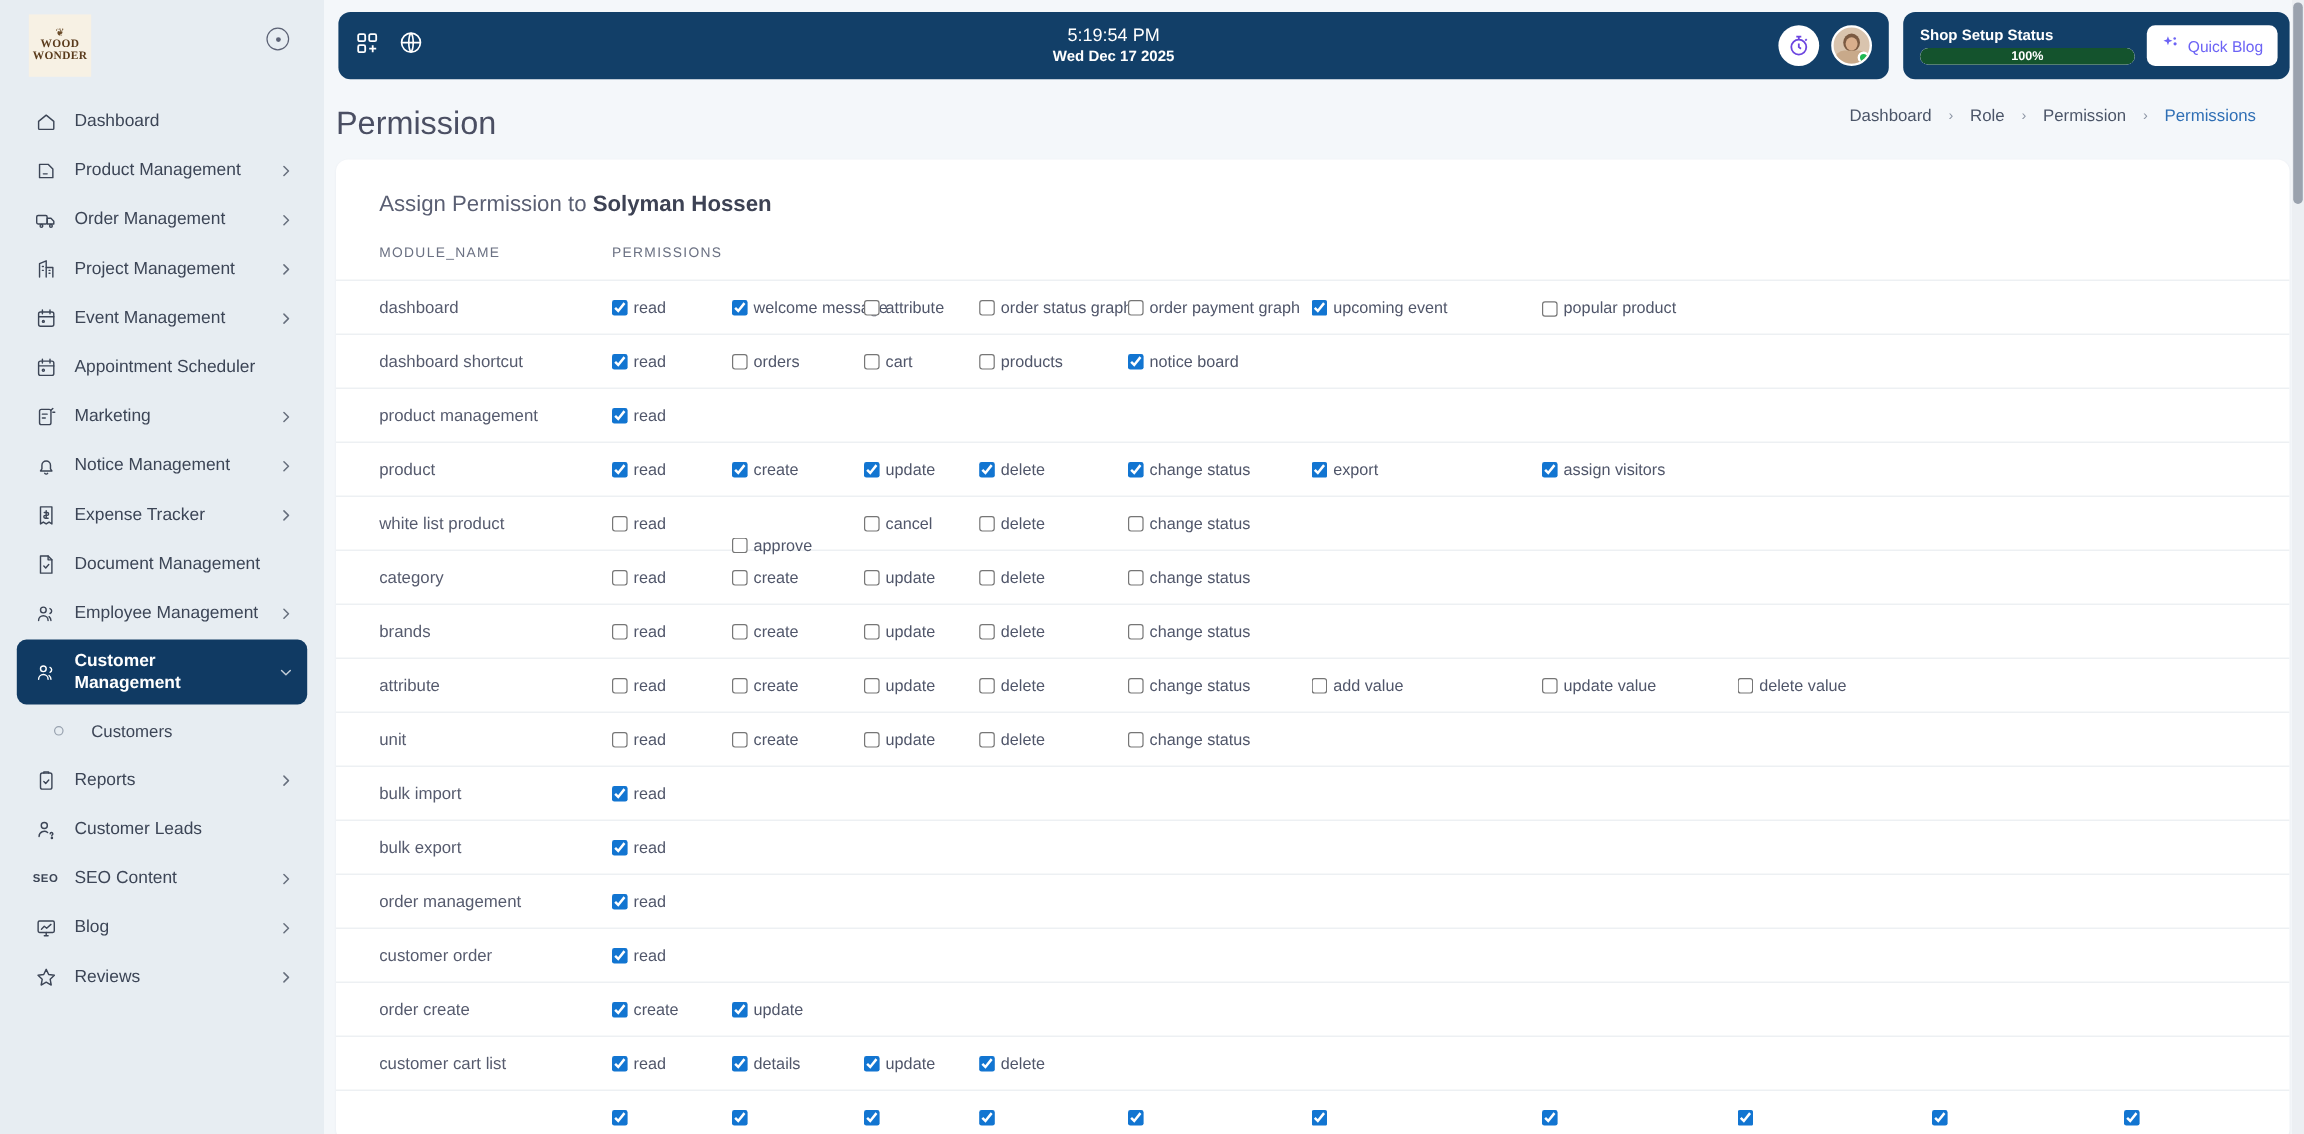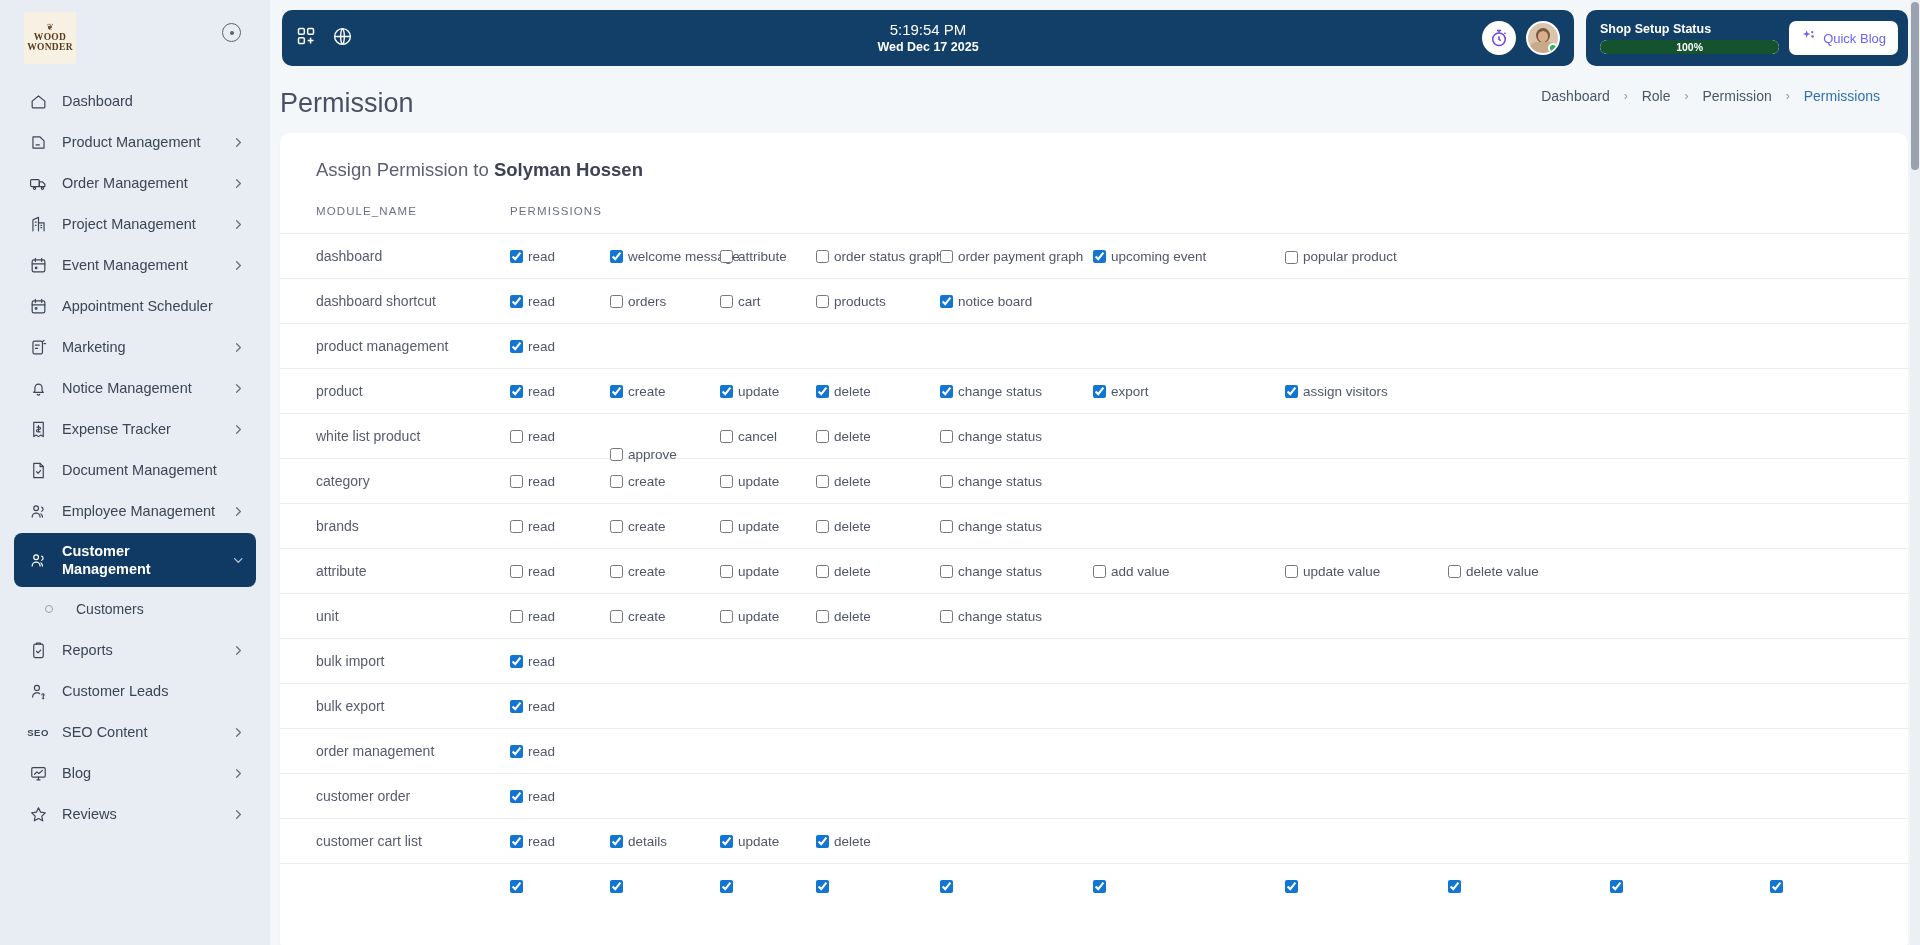--- a/index.html
+++ b/index.html
@@ -755,20 +755,35 @@
               <td>
                 <div class="perm-cells" style="position: relative; height: 18px;">
                   <label class="pc" style="position: absolute; left: 0px;">
                     <input type="checkbox" checked="" style="">
                     <span>read</span>
                   </label>
                 </div>
               </td>
             </tr>
             <tr>
+              <td class="mod">order create</td>
+              <td>
+                <div class="perm-cells" style="position: relative; height: 18px;">
+                  <label class="pc" style="position: absolute; left: 0px;">
+                    <input type="checkbox" checked="" style="">
+                    <span>create</span>
+                  </label>
+                  <label class="pc" style="position: absolute; left: 100px;">
+                    <input type="checkbox" checked="" style="">
+                    <span>update</span>
+                  </label>
+                </div>
+              </td>
+            </tr>
+            <tr>
               <td class="mod">customer cart list</td>
               <td>
                 <div class="perm-cells" style="position: relative; height: 18px;">
                   <label class="pc" style="position: absolute; left: 0px;">
                     <input type="checkbox" checked="" style="">
                     <span>read</span>
                   </label>
                   <label class="pc" style="position: absolute; left: 100px;">
                     <input type="checkbox" checked="" style="">
                     <span>details</span>

